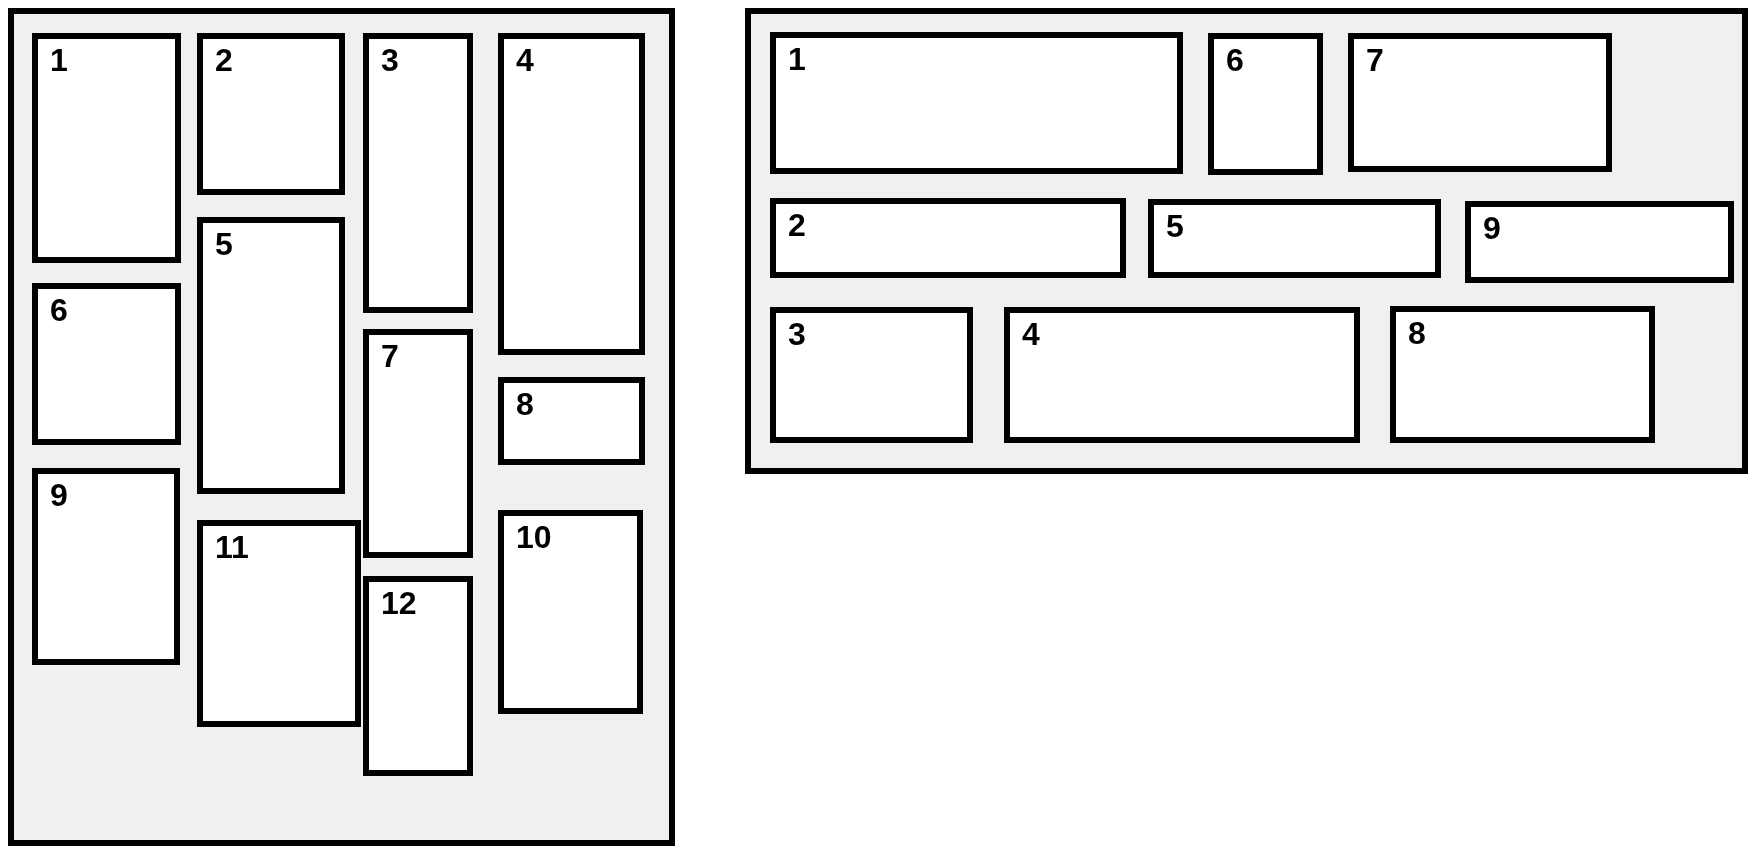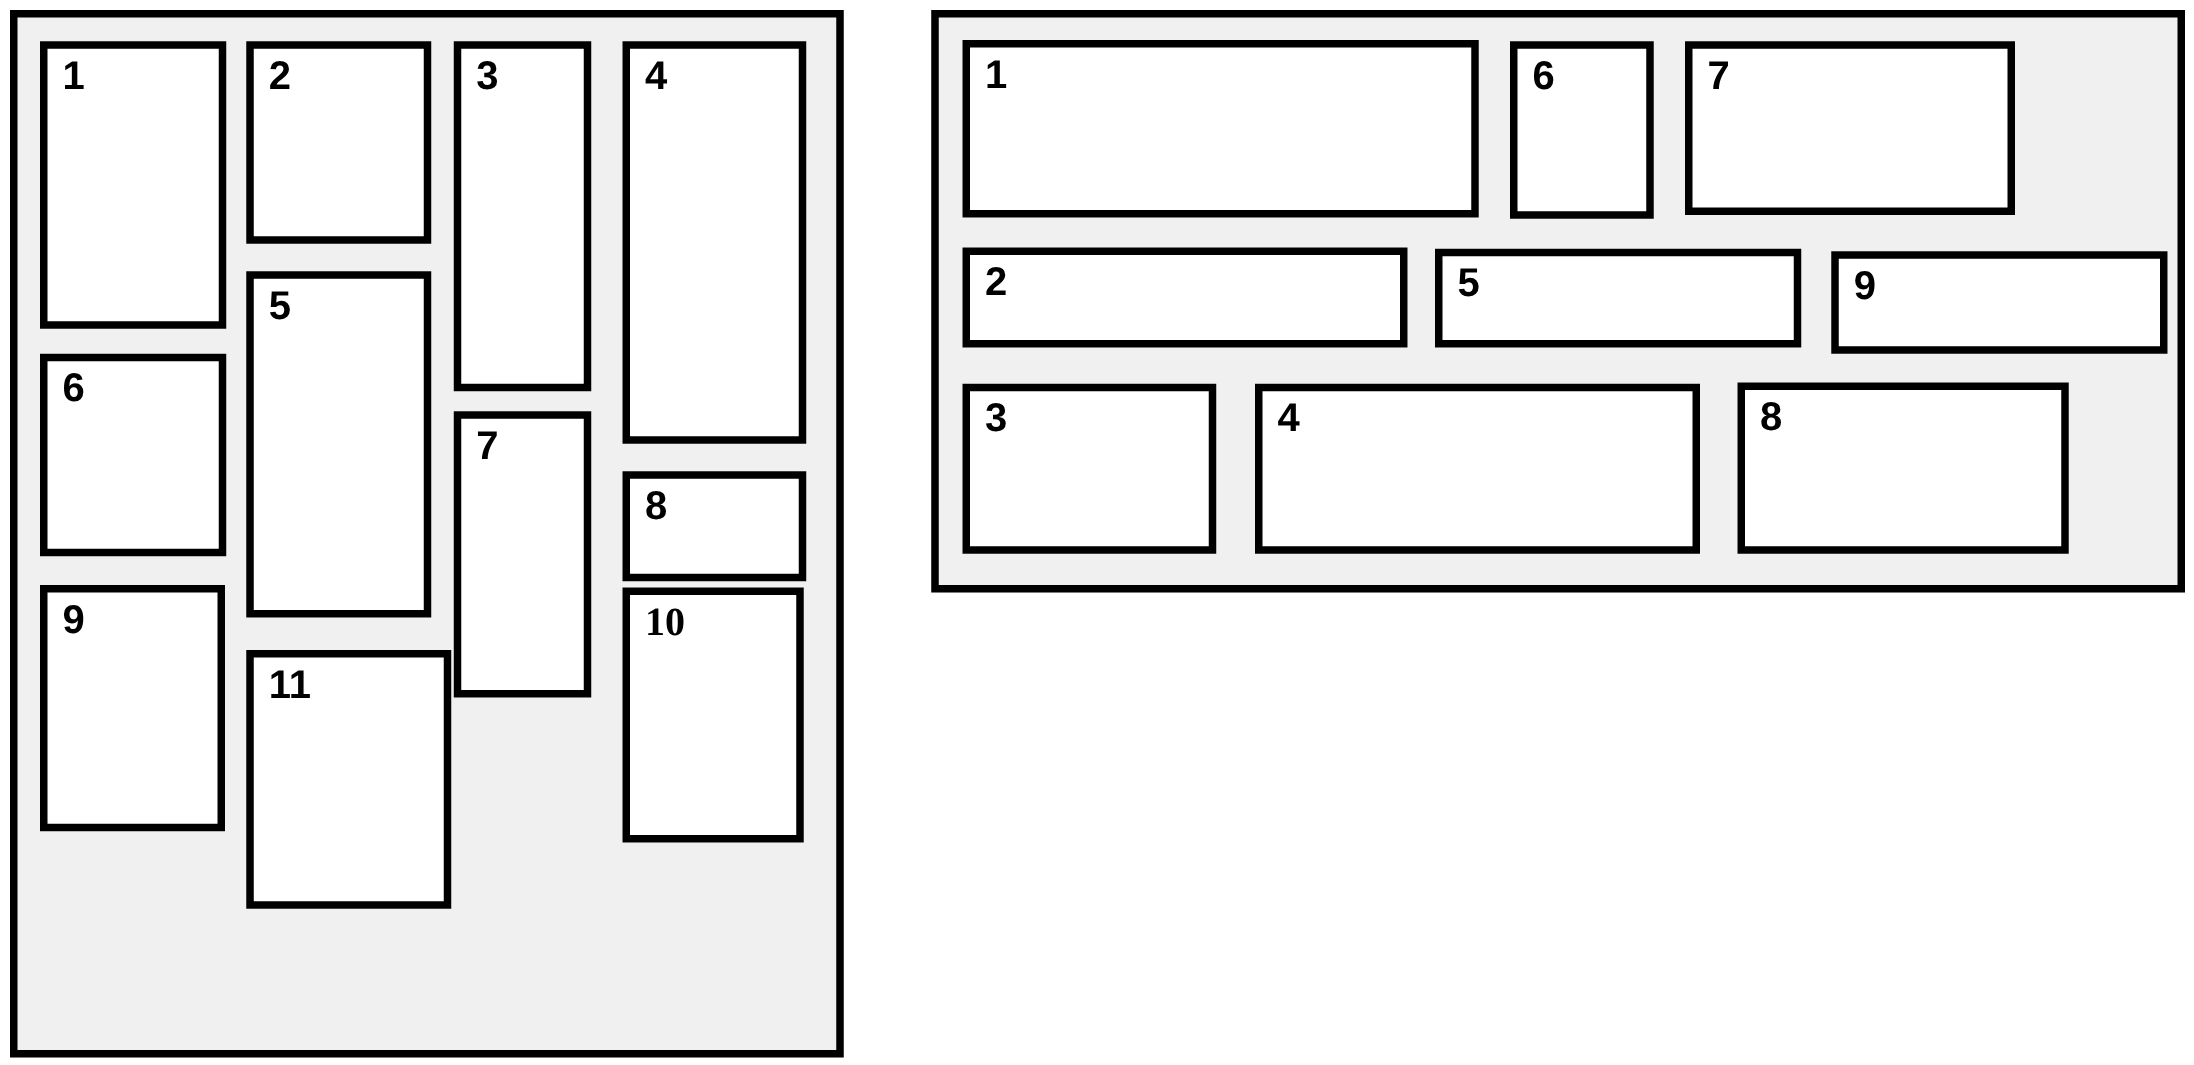--- a/index.html
+++ b/index.html
@@ -61,25 +61,28 @@
       </div>
       <div class="box" style="left: 349px; top: 315px; width: 110px; height: 229px;">
         <span class="box-label">7</span>
       </div>
       <div class="box" style="left: 484px; top: 363px; width: 147px; height: 88px;">
         <span class="box-label">8</span>
       </div>
       <div class="box" style="left: 18px; top: 454px; width: 148px; height: 197px;">
         <span class="box-label">9</span>
       </div>
-      <div class="box" style="left: 484px; top: 456px; width: 145px; height: 204px; font-family: Liberation Serif, serif;">
+      <div class="box" style="left: 484px; top: 496px; width: 145px; height: 204px;">
         <span class="box-label">10</span>
       </div>
       <div class="box" style="left: 183px; top: 506px; width: 164px; height: 207px;">
         <span class="box-label">11</span>
+      </div>
+      <div class="box" style="left: 349px; top: 562px; width: 110px; height: 200px;">
+        <span class="box-label">12</span>
       </div>
     </div>
     <div class="panel" style="left: 745px; top: 8px; width: 1003px; height: 466px;">
       <div class="box" style="left: 19px; top: 18px; width: 413px; height: 142px;">
         <span class="box-label">1</span>
       </div>
       <div class="box" style="left: 19px; top: 184px; width: 356px; height: 80px;">
         <span class="box-label">2</span>
       </div>
       <div class="box" style="left: 19px; top: 293px; width: 203px; height: 136px;">

